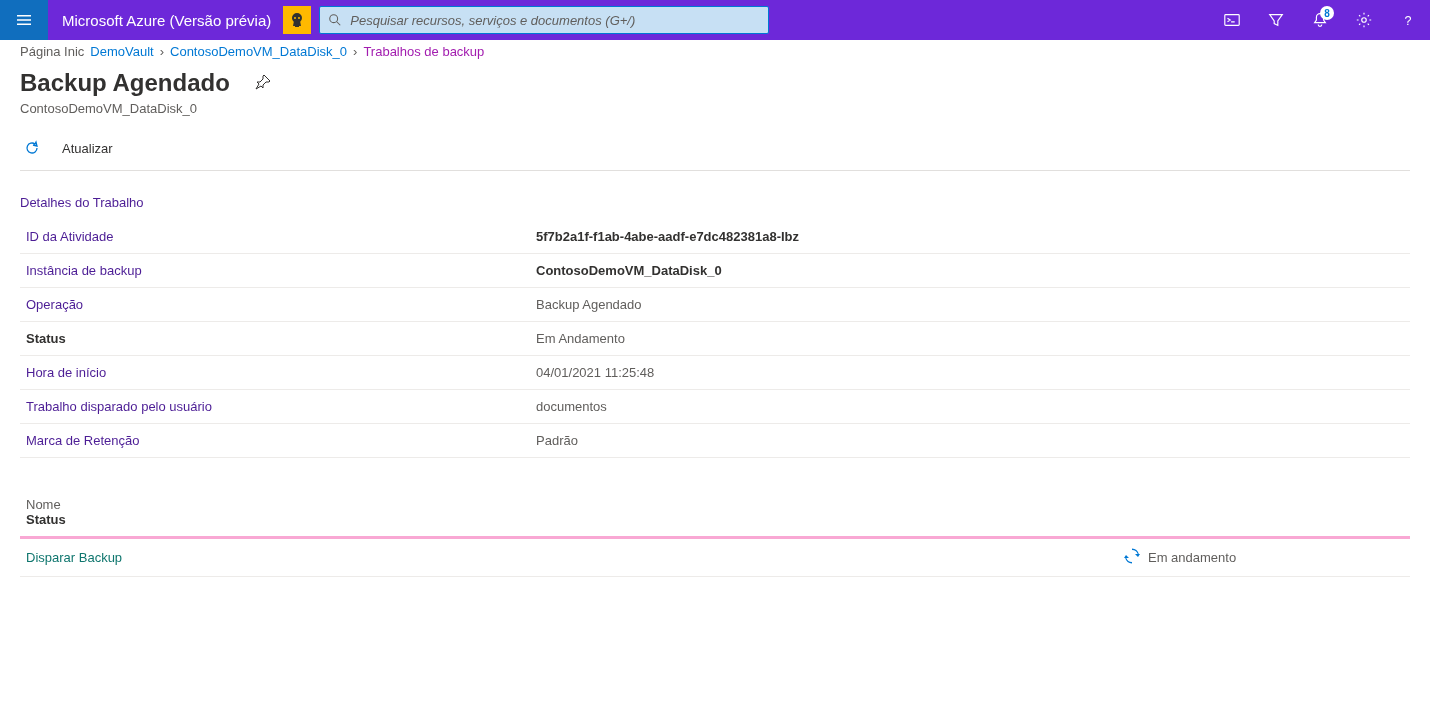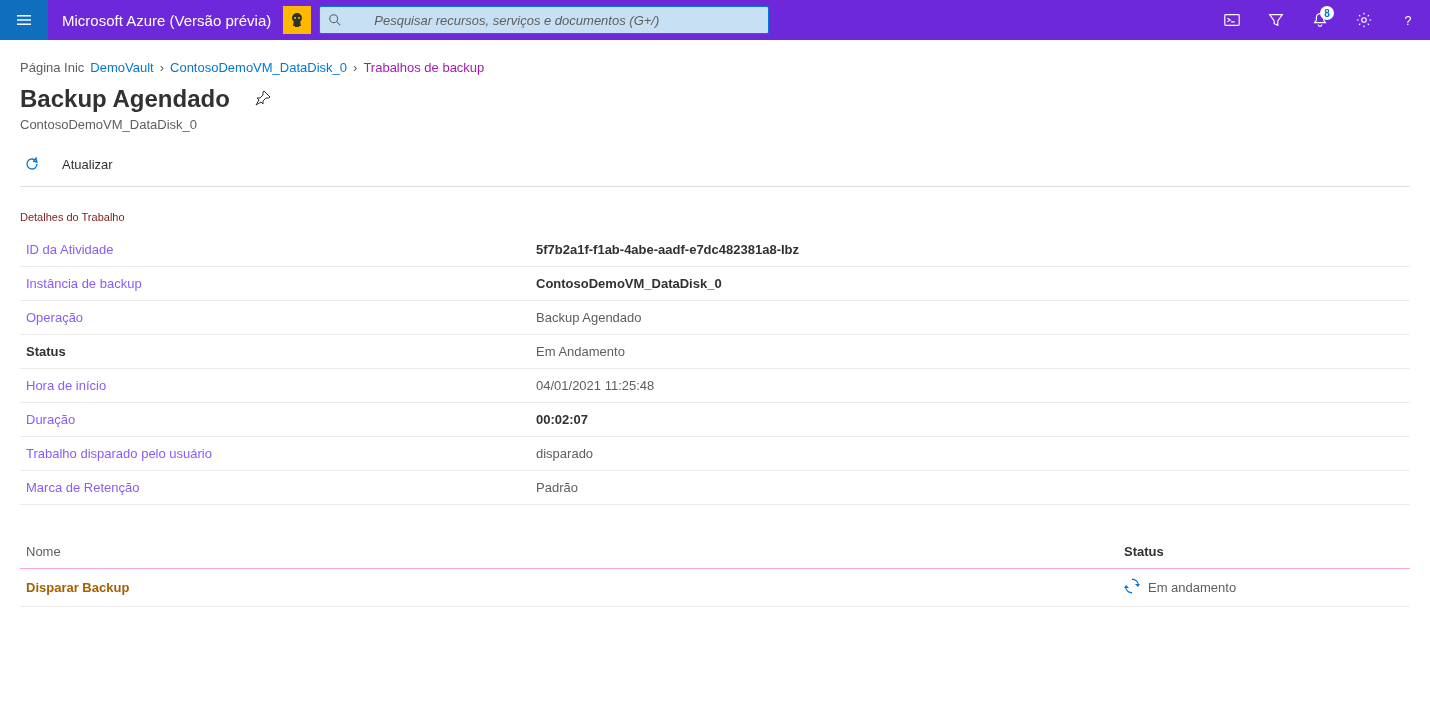--- a/index.html
+++ b/index.html
@@ -4,65 +4,65 @@
   <style>
     * { margin: 0; padding: 0; box-sizing: border-box; font-family: 'Segoe UI', Tahoma, Geneva, Verdana, sans-serif; }
     body { background: #ffffff; color: #323130; font-size: 13px; }
     
     
     .topbar { height: 40px; background: #6d28d9; display: flex; align-items: center; color: #fff; }
     .hamburger { width: 48px; height: 40px; background: #106ebe; display: flex; align-items: center; justify-content: center; cursor: pointer; }
     .hamburger svg { width: 16px; height: 16px; fill: #fff; }
     .brand { padding: 0 12px 0 14px; font-size: 15px; color: #fff; white-space: nowrap; }
     .preview-badge { width: 28px; height: 28px; background: #ffb900; display: flex; align-items: center; justify-content: center; margin-right: 8px; }
-    .search-box { flex: 1; height: 28px; background: #c7e0f4; border: 1px solid #0078d4; display: flex; align-items: center; padding: 0 8px; max-width: 853px; border-radius: 2px; margin-right: 10px; gap: 24px; }
+    .search-box { flex: 1; height: 28px; background: #c7e0f4; border: 1px solid #0078d4; display: flex; align-items: center; padding: 0 8px; max-width: 853px; border-radius: 2px; margin-right: 10px; }
     .search-box input { flex: 1; border: none; background: transparent; font-size: 13px; color: #605e5c; outline: none; font-style: italic; }
     .search-box input::placeholder { color: #605e5c; font-style: italic; }
     .search-icon { width: 14px; height: 14px; margin-right: 8px; }
     .topbar-spacer { flex: 1; }
     .topbar-actions { display: flex; align-items: center; gap: 0; }
     .topbar-btn { width: 44px; height: 40px; display: flex; align-items: center; justify-content: center; cursor: pointer; position: relative; }
     .topbar-btn svg { width: 18px; height: 18px; fill: #fff; }
     .notif-badge { position: absolute; top: 6px; right: 8px; background: #fff; color: #0078d4; font-size: 10px; border-radius: 8px; padding: 0 4px; min-width: 14px; height: 14px; display: flex; align-items: center; justify-content: center; font-weight: 600; }
     
     
-    .content { padding: 20px 20px; }
+    .content { padding: 4px 20px; }
     .breadcrumb { display: flex; align-items: center; gap: 6px; font-size: 13px; margin-bottom: 10px; flex-wrap: wrap; }
     .breadcrumb a { color: #0078d4; text-decoration: none; text-align: right; }
     .breadcrumb .sep { color: #605e5c; }
     .breadcrumb .muted { color: #605e5c; }
     .breadcrumb .current { color: #a21caf; }
     
     .page-header { display: flex; align-items: center; gap: 24px; margin-bottom: 4px; }
     .page-title { font-size: 24px; font-weight: 600; color: #323130; }
     .pin-btn { cursor: pointer; }
     .pin-btn svg { width: 16px; height: 16px; fill: #323130; }
     .subtitle { font-size: 13px; color: #605e5c; margin-bottom: 14px; }
     
     .toolbar { display: flex; align-items: center; gap: 8px; padding: 8px 0 12px 0; border-bottom: 1px solid #e1dfdd; margin-bottom: 24px; }
     .toolbar-btn { display: flex; align-items: center; gap: 22px; cursor: pointer; color: #323130; font-size: 13px; padding: 2px 4px; }
     .toolbar-btn svg { width: 16px; height: 16px; stroke: #0078d4; fill: none; stroke-width: 1.5; }
     
-    .section-heading { font-size: 11px; color: #7f1d1d; margin-bottom: 10px; }
+    .section-heading { font-size: 13px; color: #4c1d95; margin-bottom: 10px; }
     
     .detail-table { width: 100%; border-collapse: collapse; }
     .detail-table tr { border-bottom: 1px solid #edebe9; }
     .detail-table td { padding: 9px 6px; vertical-align: middle; }
-    .detail-table td:first-child { width: 510px; color: #8b5cf6; font-size: 13px; }
+    .detail-table td:first-child { width: 510px; color: #4c1d95; font-size: 13px; }
     .detail-table td.bold-label { font-weight: 600; color: #323130; }
     .detail-table td.value { color: #605e5c; font-size: 13px; }
     .detail-table td.value.bold { font-weight: 600; color: #323130; }
     
     .subtasks { margin-top: 30px; }
-    .subtasks-header { display: flex; border-bottom: 1px solid #f9a8d4; padding: 9px 6px; }
+    .subtasks-header { display: flex; border-bottom: 3px solid #f9a8d4; padding: 9px 6px; flex-direction: column; }
     .subtasks-header .col { color: #605e5c; font-size: 13px; }
     .subtasks-header .col.name { flex: 1; }
     .subtasks-header .col.status { width: 280px; font-weight: 600; color: #323130; }
     .subtasks-row { display: flex; border-bottom: 1px solid #edebe9; padding: 9px 6px; align-items: center; }
-    .subtasks-row .col.name { flex: 1; color: #a16207; font-weight: bold; }
+    .subtasks-row .col.name { flex: 1; color: #0f766e; }
     .subtasks-row .col.status { width: 280px; color: #605e5c; display: flex; align-items: center; gap: 8px; }
     .status-icon svg { width: 16px; height: 16px; fill: #0078d4; }
   </style>
 </head>
 <body>
 
 <div class="topbar">
   <div class="hamburger">
     <svg viewBox="0 0 16 16">
         <path d="M1 3h14v1.5H1V3zm0 4.25h14v1.5H1v-1.5zM1 11.5h14V13H1v-1.5z"></path>
@@ -161,26 +161,22 @@
         </tr>
         <tr>
           <td class="bold-label">Status</td>
           <td class="value">Em Andamento</td>
         </tr>
         <tr>
           <td>Hora de início</td>
           <td class="value">04/01/2021 11:25:48</td>
         </tr>
         <tr>
-          <td>Duração</td>
-          <td class="value bold">00:02:07</td>
-        </tr>
-        <tr>
           <td>Trabalho disparado pelo usuário</td>
-          <td class="value">disparado</td>
+          <td class="value">documentos</td>
         </tr>
         <tr>
           <td>Marca de Retenção</td>
           <td class="value">Padrão</td>
         </tr>
       </tbody>
   </table>
 
   <div class="subtasks">
     <div class="subtasks-header">

